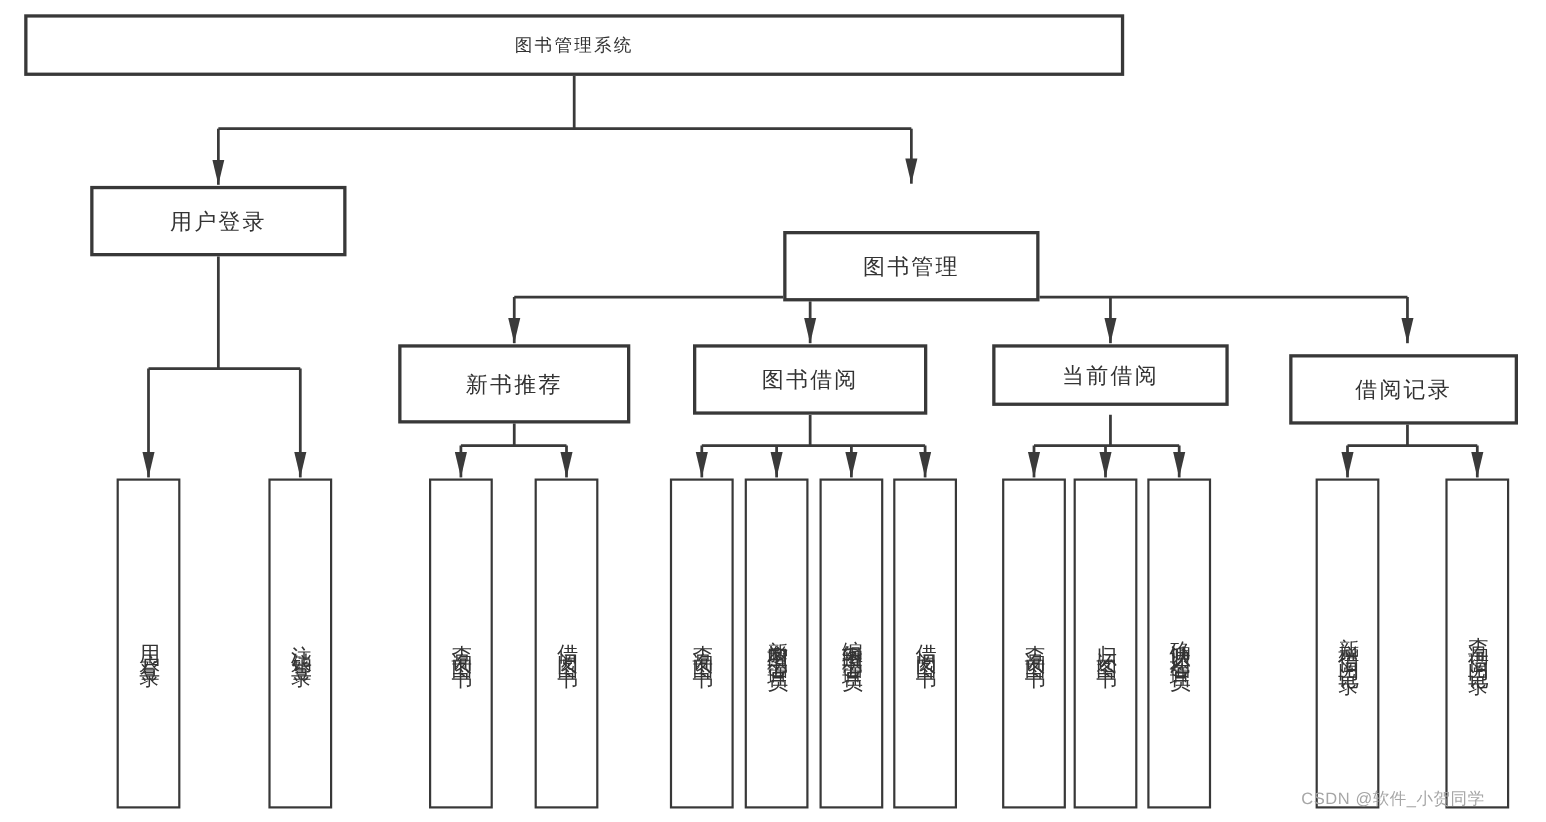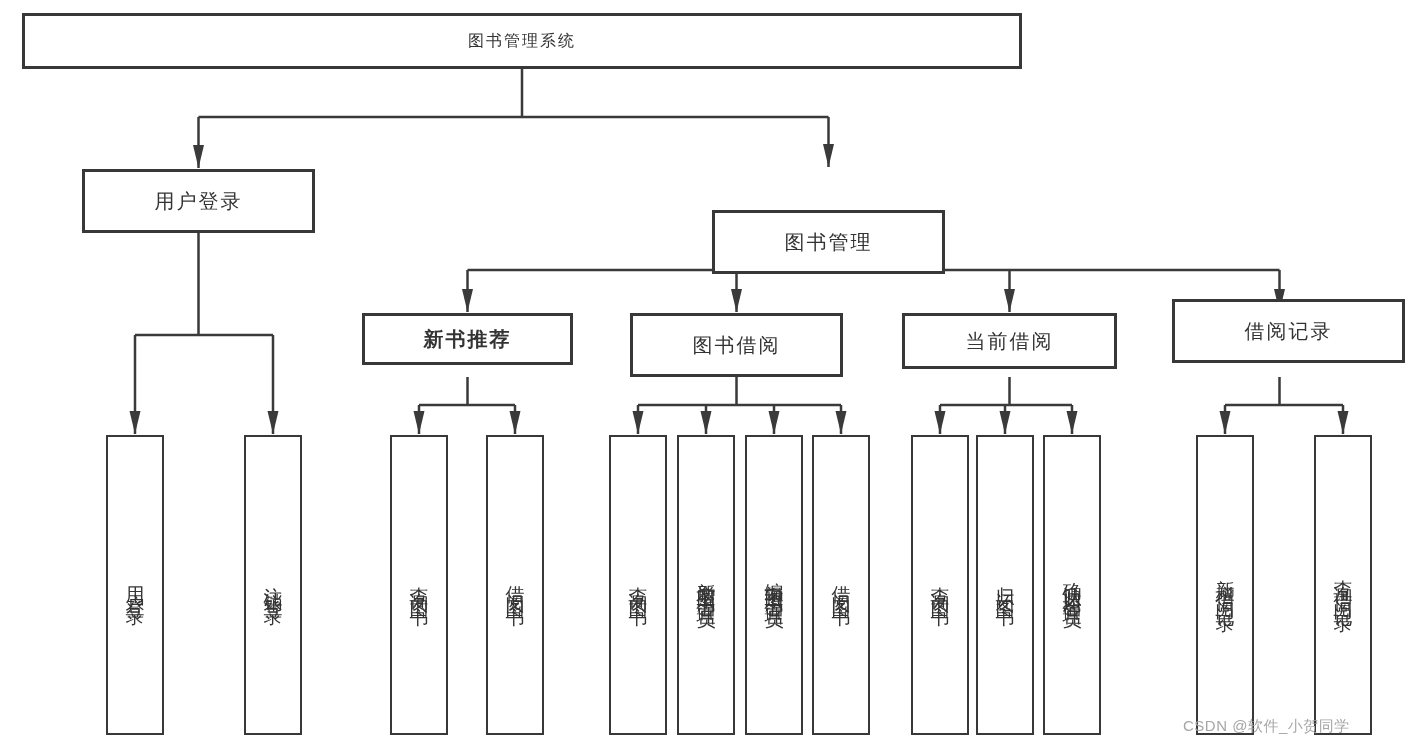--- a/index.html
+++ b/index.html
@@ -108,24 +108,24 @@
       <path d="M1225,405 V434" marker-end="url(#arrowhead)"></path>
       <path d="M1343,405 V434" marker-end="url(#arrowhead)"></path>
     </g>
   </svg>
 
   <div class="node root">图书管理系统</div>
 
   <div class="node" style="left:82px; top:169px; width:233px; height:64px;">用户登录</div>
   <div class="node" style="left:712px; top:168px; width:233px; height:64px;margin-top:42px;">图书管理</div>
 
-  <div class="node" style="left:362px; top:313px; width:211px; height:52px;font-weight:bold;">新书推荐</div>
+  <div class="node" style="left:362px; top:313px; width:211px; height:72px;">新书推荐</div>
   <div class="node" style="left:630px; top:313px; width:213px; height:64px;">图书借阅</div>
   <div class="node" style="left:902px; top:313px; width:215px; height:56px;">当前借阅</div>
-  <div class="node" style="left:1172px; top:299px; width:233px; height:64px;font-family:Liberation Serif, serif;">借阅记录</div>
+  <div class="node" style="left:1172px; top:322px; width:208px; height:64px;font-family:Liberation Serif, serif;">借阅记录</div>
 
   <div class="node leaf" style="left:106px;">用户登录</div>
   <div class="node leaf" style="left:244px;">注销登录</div>
 
   <div class="node leaf" style="left:390px;">查询图书</div>
   <div class="node leaf" style="left:486px;">借阅图书</div>
 
   <div class="node leaf" style="left:609px;">查询图书</div>
   <div class="node leaf" style="left:677px; letter-spacing:4px;">新增图书（管理员）</div>
   <div class="node leaf" style="left:745px; letter-spacing:4px;">编辑图书（管理员）</div>

